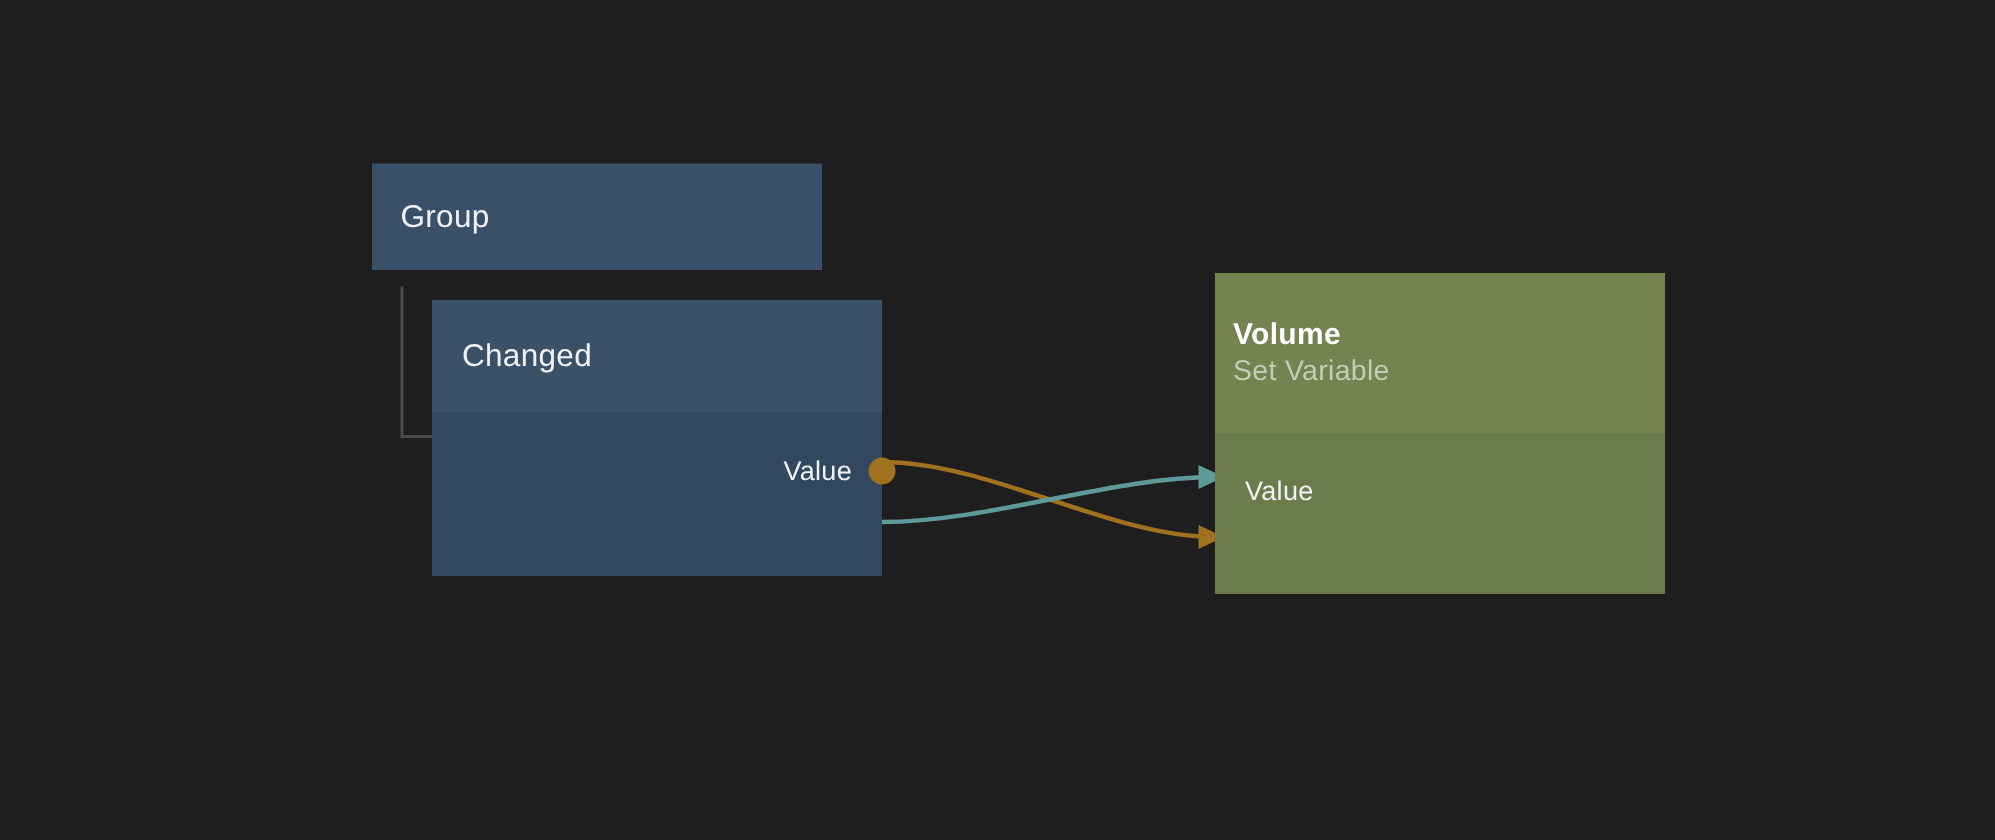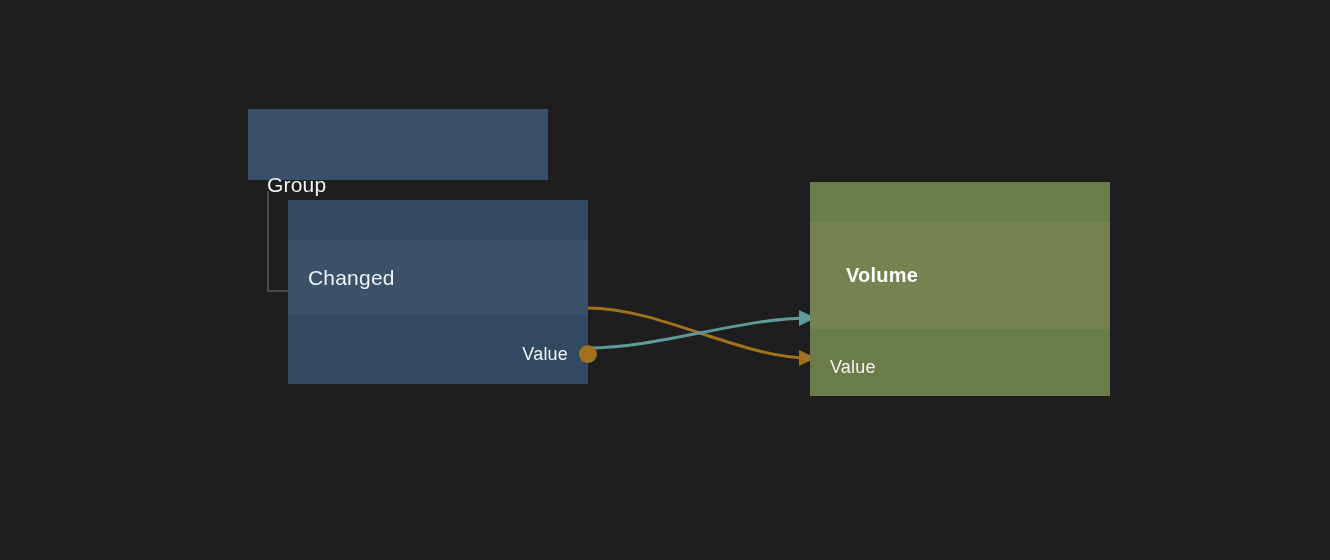--- a/index.html
+++ b/index.html
@@ -34,21 +34,20 @@
   .node {
     position: absolute;
     box-sizing: border-box;
   }
   .node-header {
     box-sizing: border-box;
     width: 100%;
     display: flex;
     flex-direction: column;
     justify-content: center;
-    margin-top: 40px;
   }
   .node-body {
     box-sizing: border-box;
     width: 100%;
     position: relative;
   }
 
   
   .group-node {
     left: 248px;
@@ -101,21 +100,21 @@
   .volume-node {
     left: 810px;
     top: 182px;
     width: 300px;
     height: 214px;
     background: #6c7b4a;
   }
   .volume-node .node-header {
     height: 107px;
     background: #74834f;
-    padding: 0 0 0 36px;
+    padding: 0 0 0 12px;
   }
   .volume-node .node-body {
     height: 107px;
     padding-top: 18px;
   }
   .title-strong {
     font-size: 20px;
     font-weight: bold;
     color: #ffffff;
     line-height: 1.25;
@@ -190,20 +189,21 @@
       <div class="port-row out">
         <span class="port-label">Value</span>
         <span class="port-dot dot-orange"></span>
       </div>
     </div>
   </div>
 
   <div class="node volume-node">
     <div class="node-header">
       <div class="title-strong">Volume</div>
+      <div class="subtitle">Set Variable</div>
     </div>
     <div class="node-body">
       <div class="port-row in">
         <span class="port-label">Value</span>
       </div>
     </div>
   </div>
 
 </div>
 

